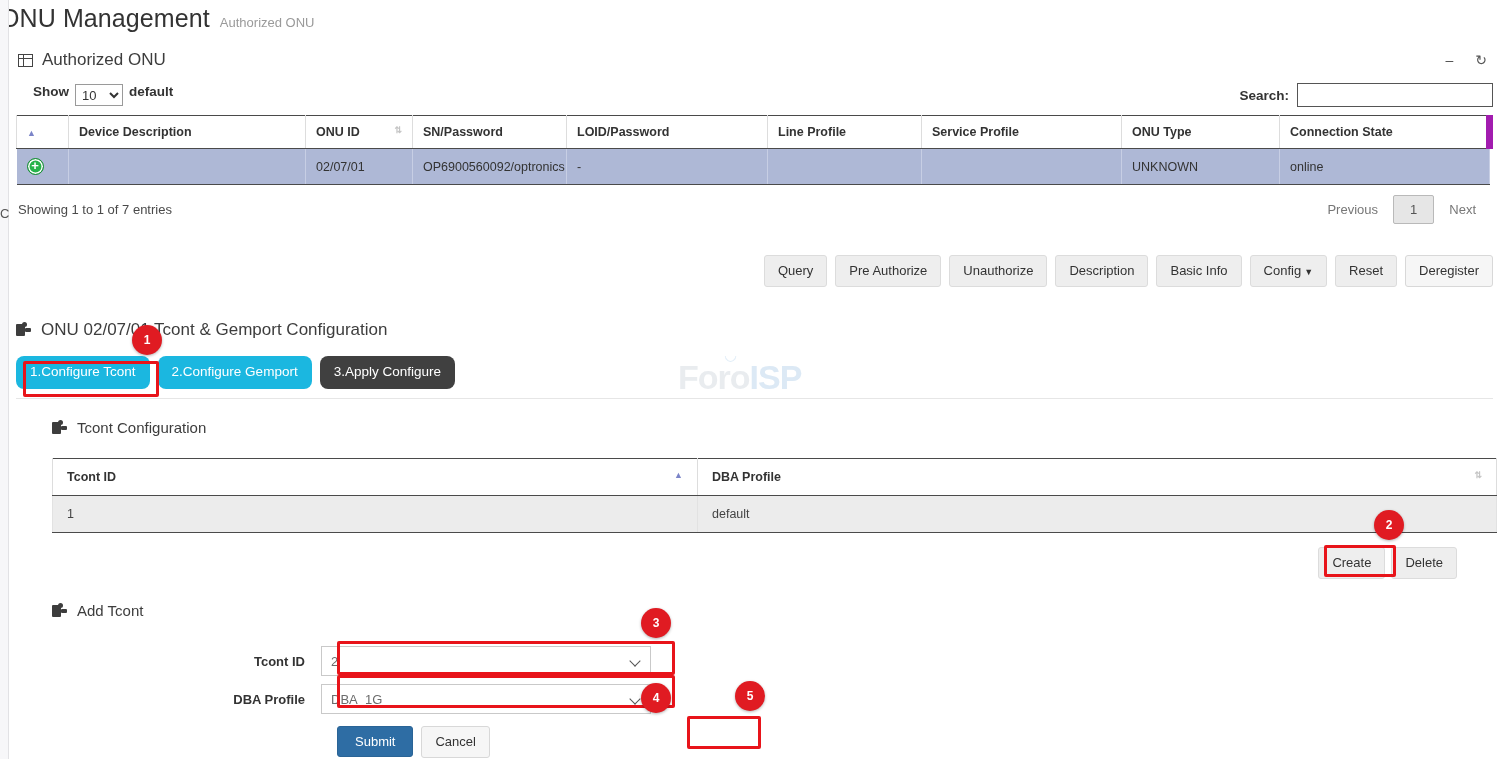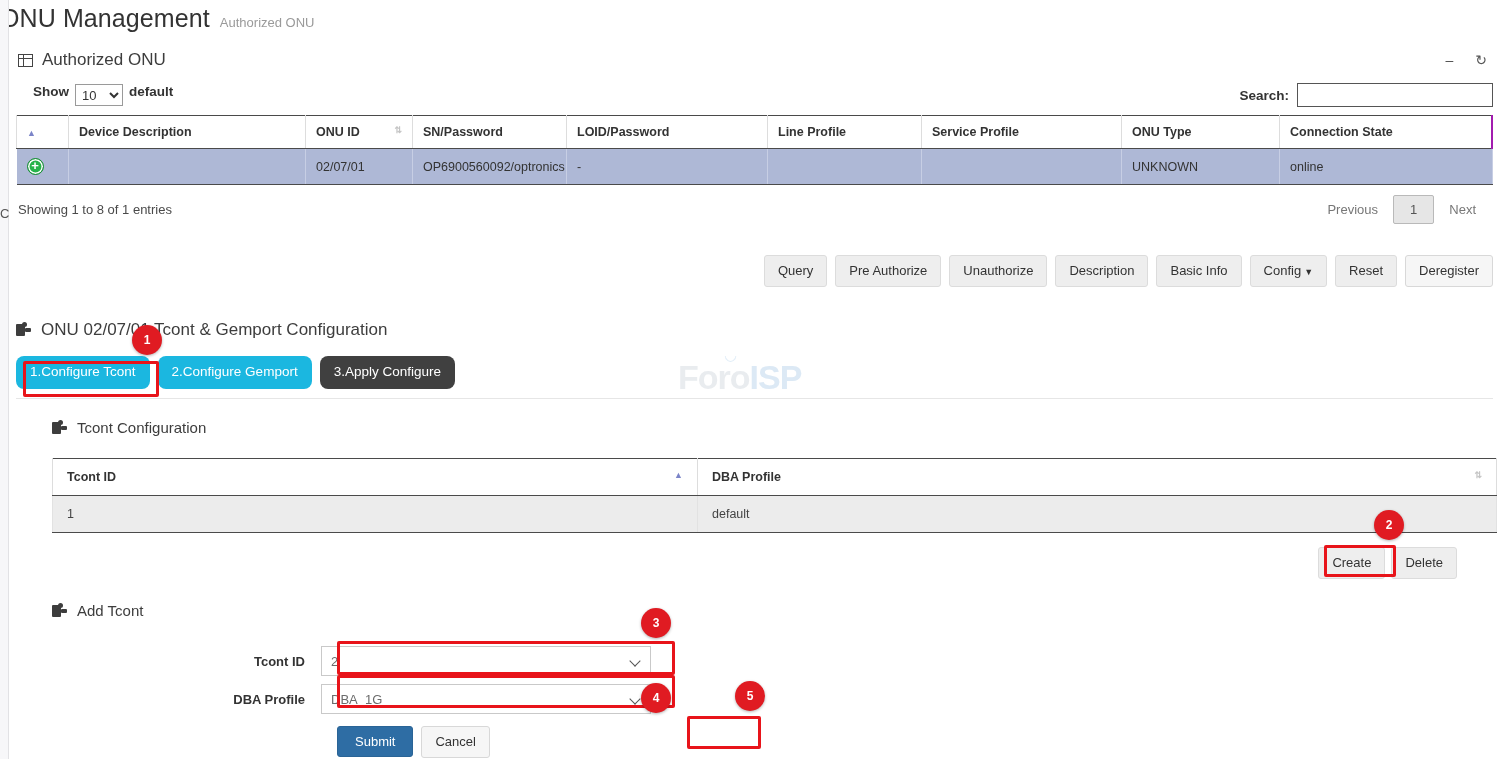--- a/index.html
+++ b/index.html
@@ -97,21 +97,21 @@
     border-top: 1.5px solid #4a4a4a;
   }
   table.onu th {
     font-size: 12.5px; font-weight: bold; color: #333;
     text-align: left; padding: 9px 10px;
     border-bottom: 1.5px solid #4a4a4a;
     border-right: 1px solid #dddddd;
     background: #fff; position: relative; white-space: nowrap;
   }
   table.onu th:first-child { border-left: 1px solid #ddd; }
-  table.onu th:last-child { border-right: 2px solid #a21caf; }
+  table.onu th:last-child { border-right: 7px solid #a21caf; }
   table.onu td {
     font-size: 12.5px; color: #333; padding: 9px 10px;
     border-right: 1px solid #c7cee4;
     border-bottom: 1.5px solid #4a4a4a;
     background: #aeb8d6; white-space: nowrap; overflow: hidden;
   }
   td.state-online { background: #00e26a; color: #1c1c1c; border-right: 1px solid #00e26a; }
   .sort-asc { color: #7b84c8; font-size: 9px; }
   .sort-both { color: #c4c4c4; font-size: 9px; float: right; }
   .plus-ico {
@@ -333,21 +333,21 @@
           <td>-</td>
           <td></td>
           <td></td>
           <td>UNKNOWN</td>
           <td class="state-online">online</td>
         </tr>
       </tbody>
     </table>
 
     <div class="dt-bottom">
-      <div class="dt-info">Showing 1 to 8 of 1 entries</div>
+      <div class="dt-info">Showing 1 to 1 of 7 entries</div>
       <div class="pager">
         <a href="#">Previous</a>
         <a href="#" class="cur">1</a>
         <a href="#">Next</a>
       </div>
     </div>
   </div>
 
   <div class="actions">
     <button class="btn">Query</button>

